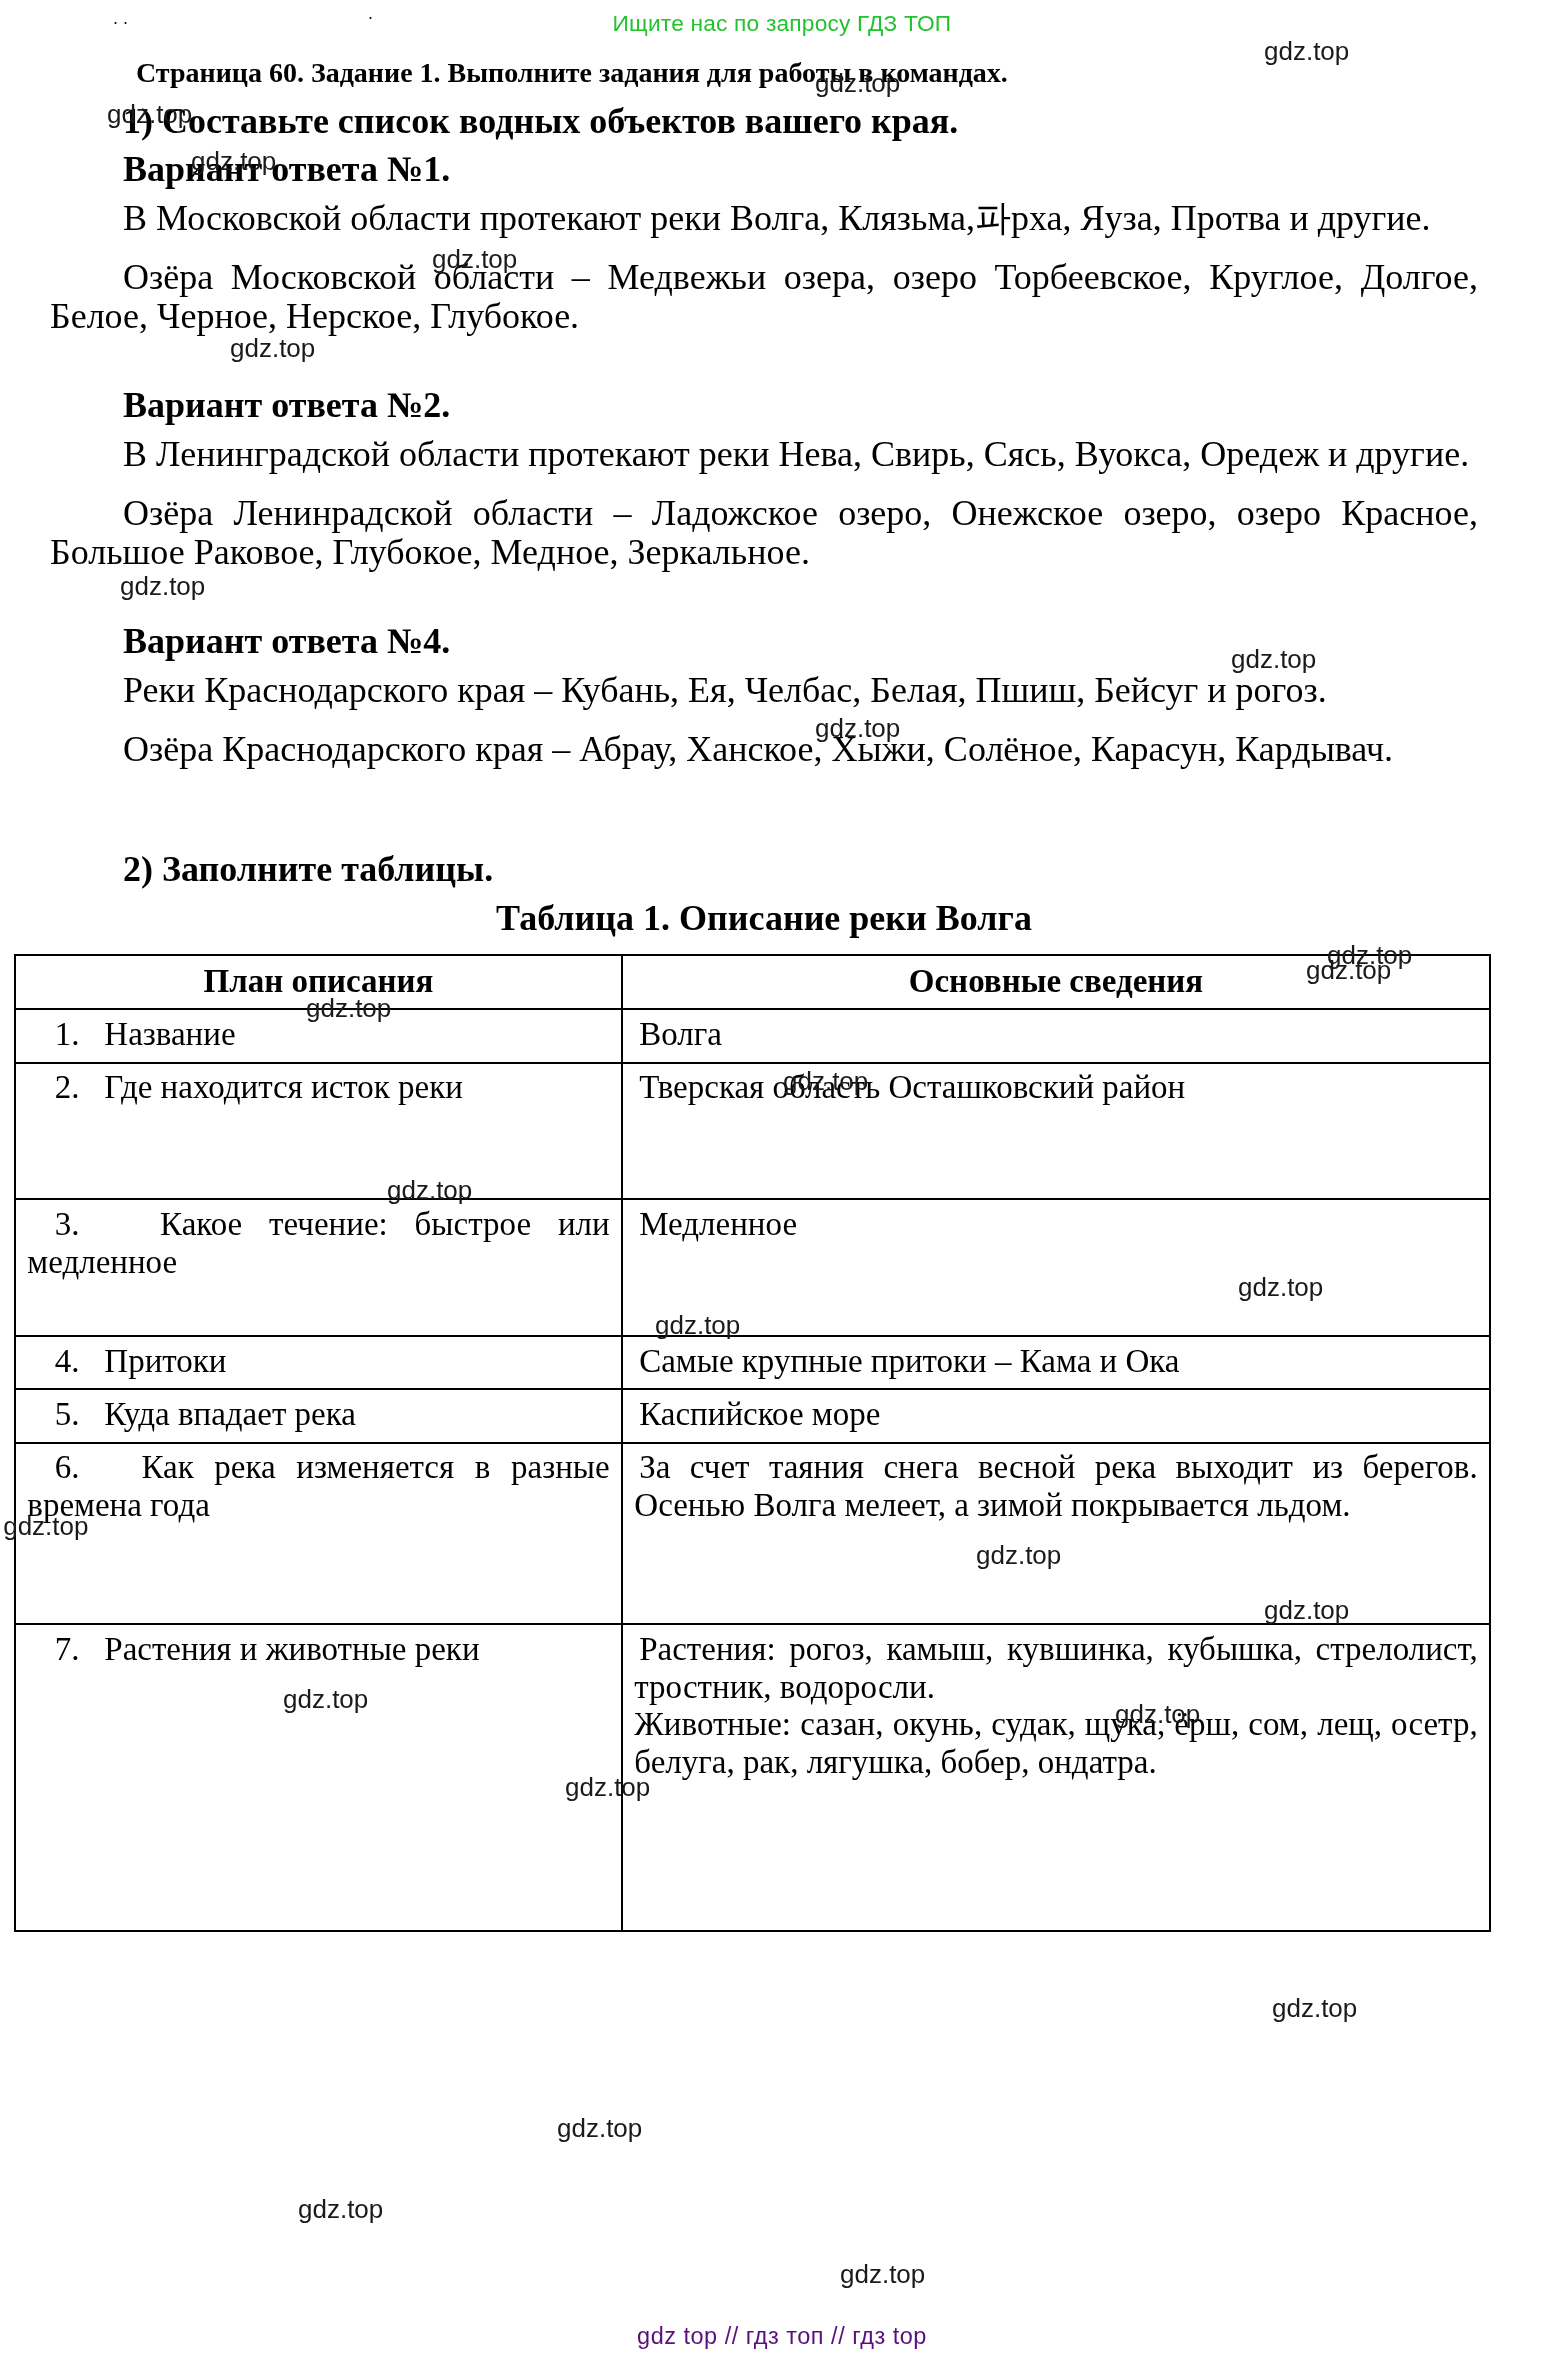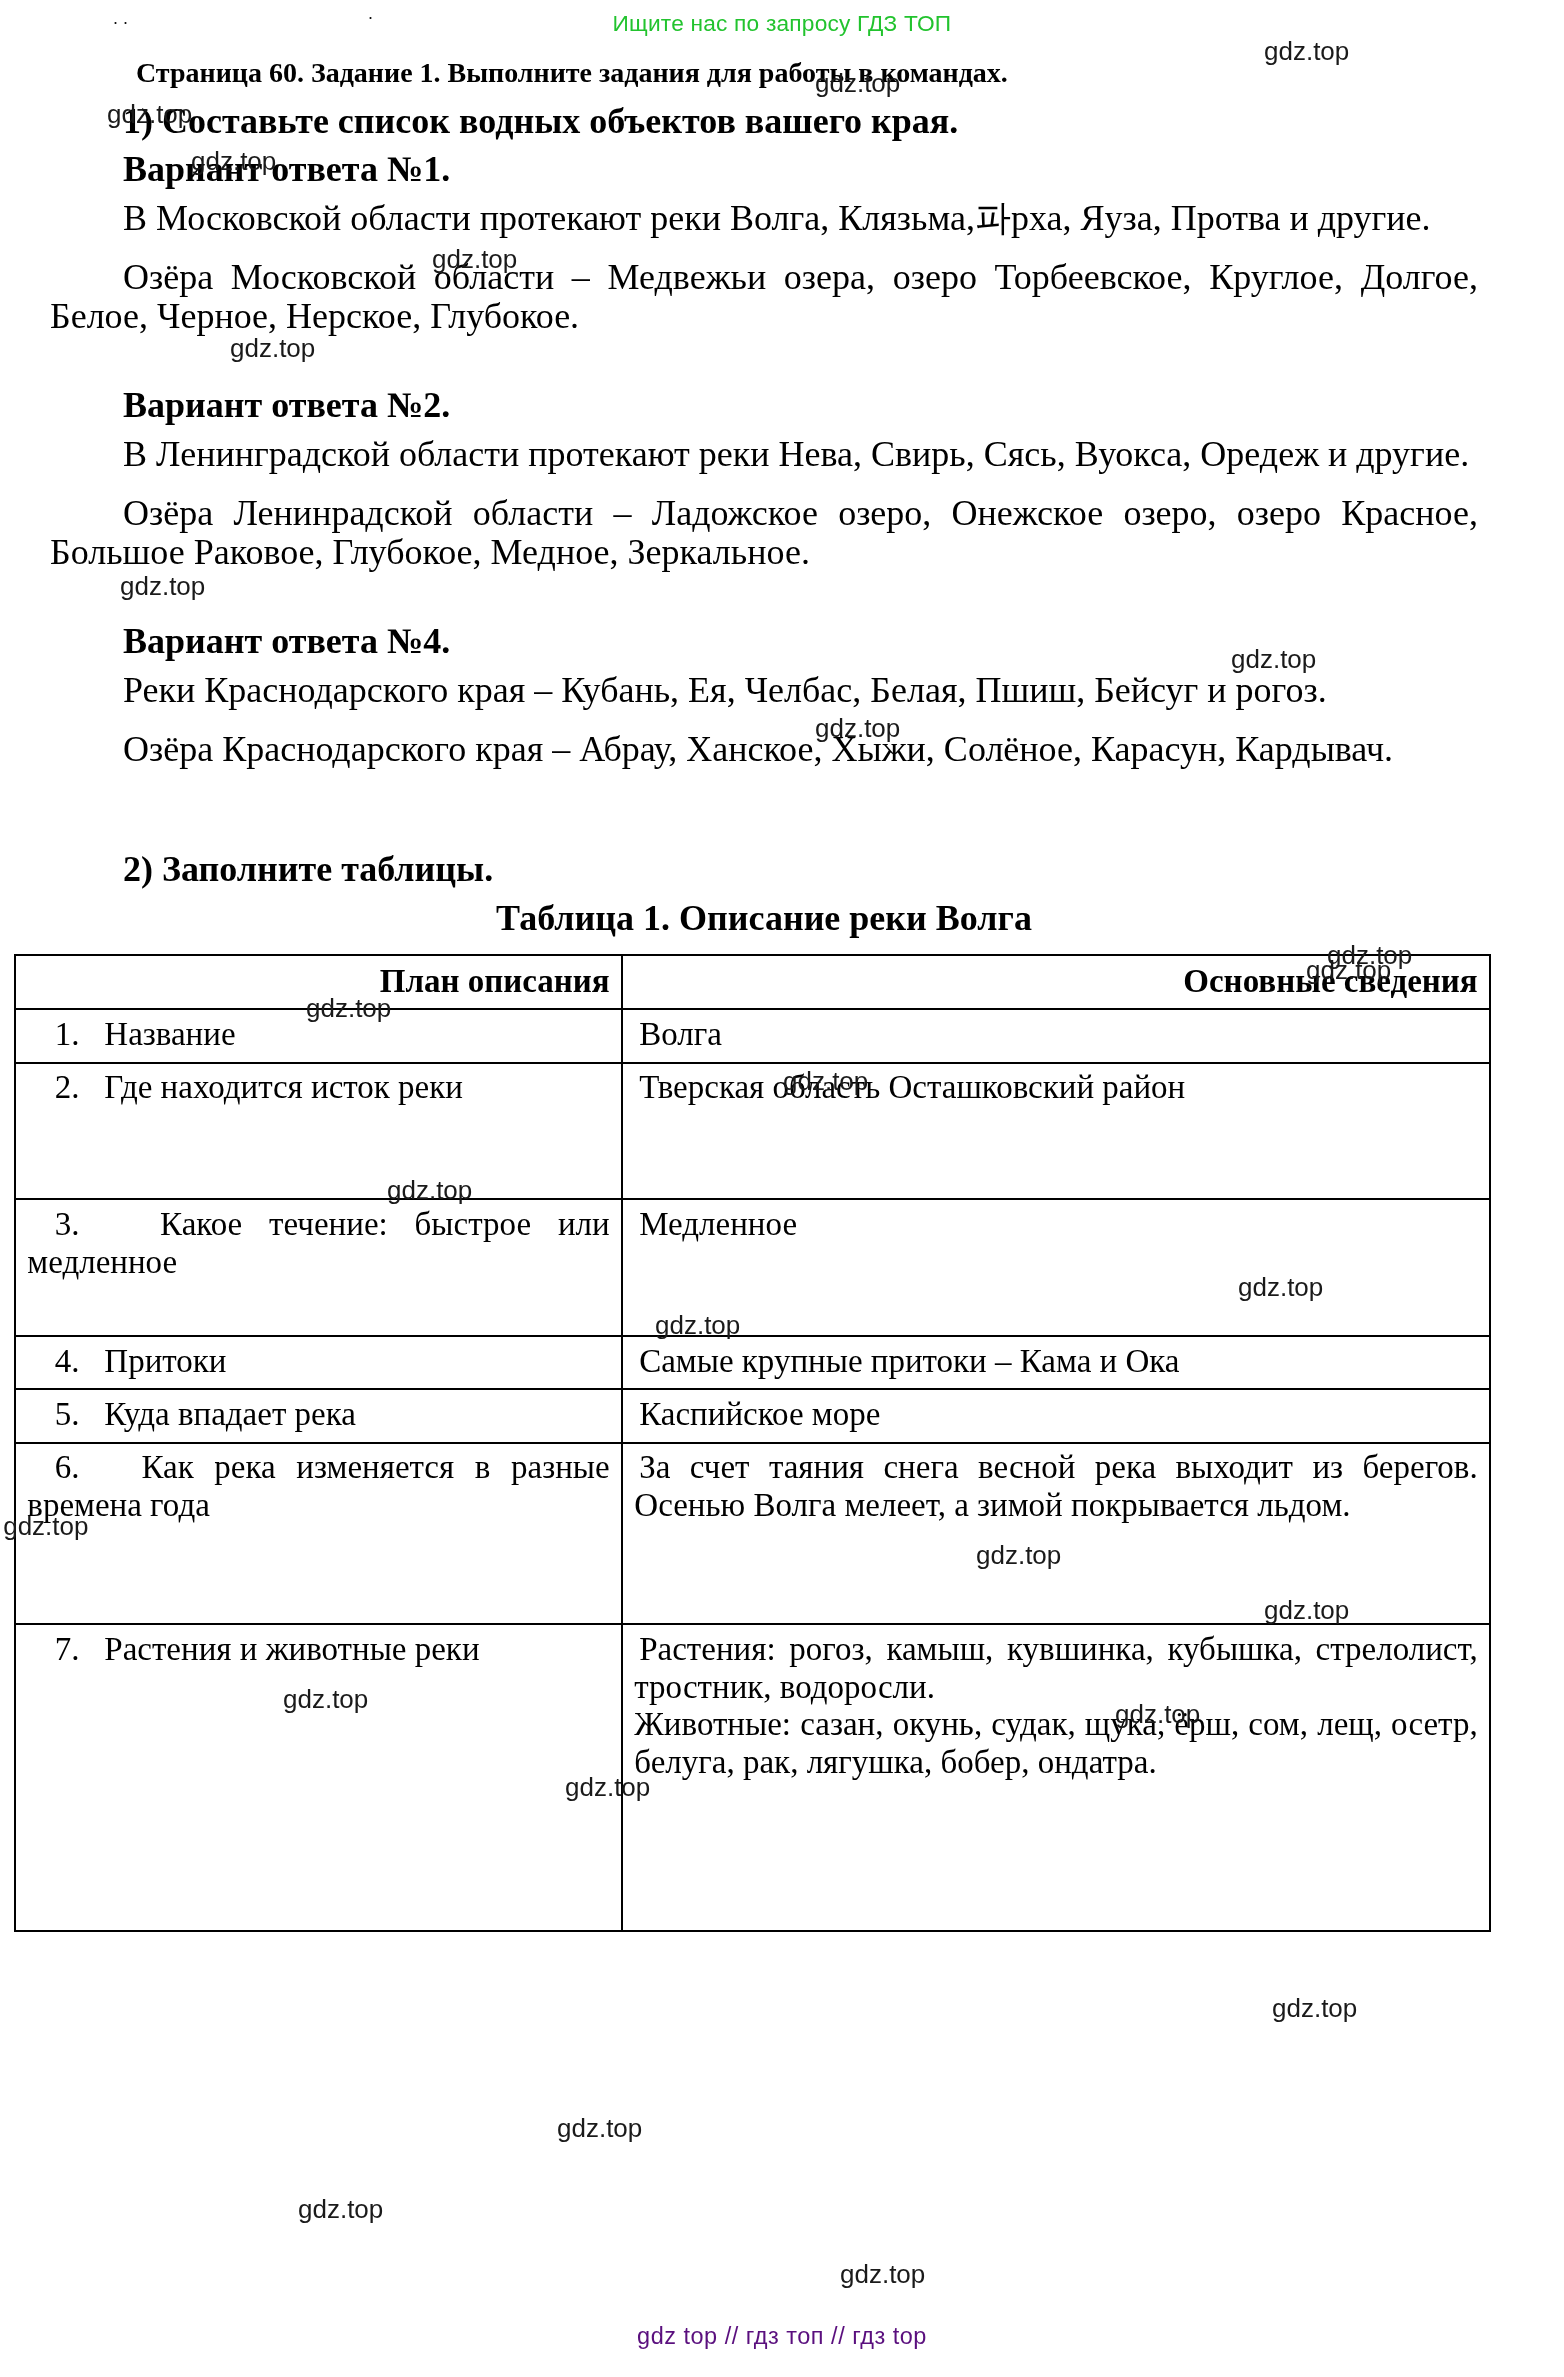--- a/index.html
+++ b/index.html
@@ -81,21 +81,21 @@
   table.vol td, table.vol th {
     border: 2.4px solid #000000;
     font-size: 33px;
     line-height: 1.14;
     padding: 5.7px 11.3px 8px 11.3px;
     vertical-align: top;
     font-weight: normal;
   }
   table.vol th {
     font-weight: bold;
-    text-align: right;
+    text-align: center;
     padding-top: 7.3px;
     padding-bottom: 7.3px;
   }
   table.vol .col-plan { width: 607px; }
   table.vol .cell-plan {
     text-align: justify;
     text-indent: 27.5px;
   }
   table.vol .cell-info {
     text-align: justify;

